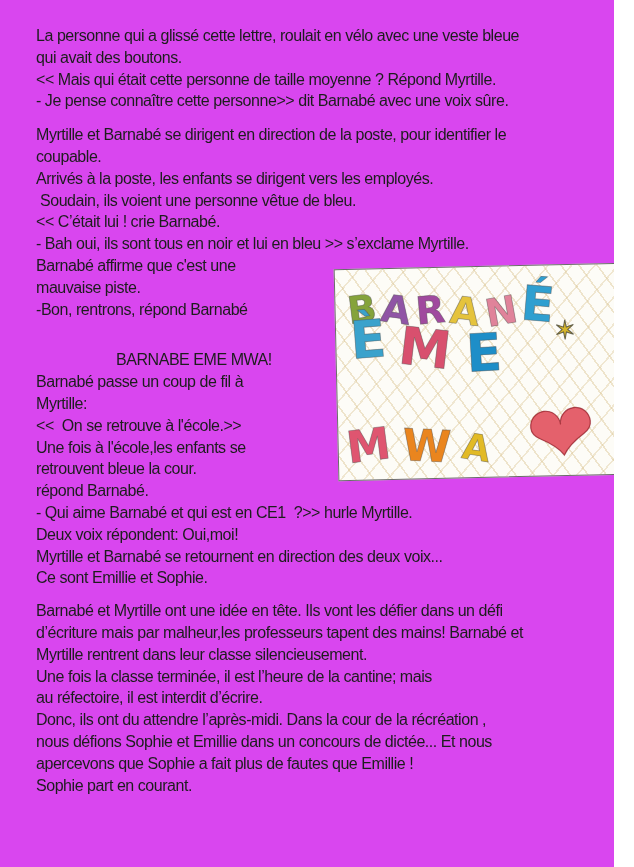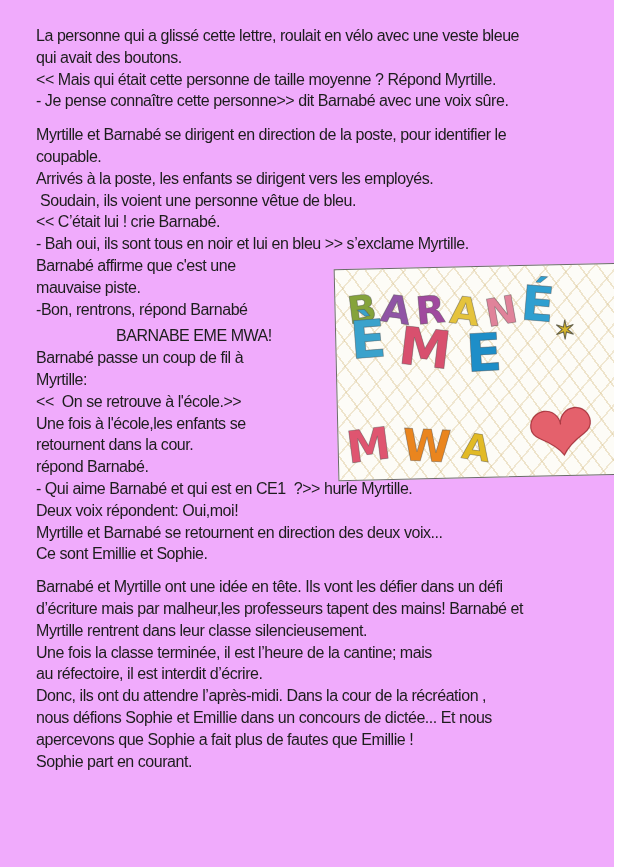--- a/index.html
+++ b/index.html
@@ -1,29 +1,29 @@
 <!DOCTYPE html>
 <html><head>
 <meta charset="utf-8">
 <style>
   html,body { margin:0; padding:0; background:#ffffff; }
   .page {
     position:relative;
     width:614px; height:867px;
-    background:#f0abfc;
+    background:#d946ef;
     overflow:hidden;
     font-family:"Liberation Sans", sans-serif;
     color:#1d1d1d;
   }
   .text-col {
     position:absolute; left:36px; top:25px; width:592px;
     font-size:16px; line-height:21.8px; letter-spacing:-0.45px;
   }
   .ln { white-space:pre; }
-  .ln.indent { padding-left:80px; }
+  .ln.indent { padding-left:80px;margin-top:24px; }
   .gap-a { height:12px; }
   .gap-b { height:5px; }
   .gap-c { height:11px; }
 
   
   .drawing {
     position:absolute; left:336px; top:266px;
     width:286px; height:212px;
     background-color:#fdfcf7;
     background-image:
@@ -100,21 +100,21 @@
       <div class="ln">-Bon, rentrons, répond Barnabé</div>
     </div>
     <div class="gap-b"></div>
 
     <div>
       <div class="ln indent">BARNABE EME MWA!</div>
       <div class="ln">Barnabé passe un coup de fil à</div>
       <div class="ln">Myrtille:</div>
       <div class="ln">&lt;&lt;  On se retrouve à l'école.&gt;&gt;</div>
       <div class="ln">Une fois à l'école,les enfants se</div>
-      <div class="ln">retournent dans la cour.</div>
+      <div class="ln">retrouvent bleue la cour.</div>
       <div class="ln">répond Barnabé.</div>
       <div class="ln">- Qui aime Barnabé et qui est en CE1  ?&gt;&gt; hurle Myrtille.</div>
       <div class="ln">Deux voix répondent: Oui,moi!</div>
       <div class="ln">Myrtille et Barnabé se retournent en direction des deux voix...</div>
       <div class="ln">Ce sont Emillie et Sophie.</div>
     </div>
     <div class="gap-c"></div>
 
     <div>
       <div class="ln">Barnabé et Myrtille ont une idée en tête. Ils vont les défier dans un défi</div>

